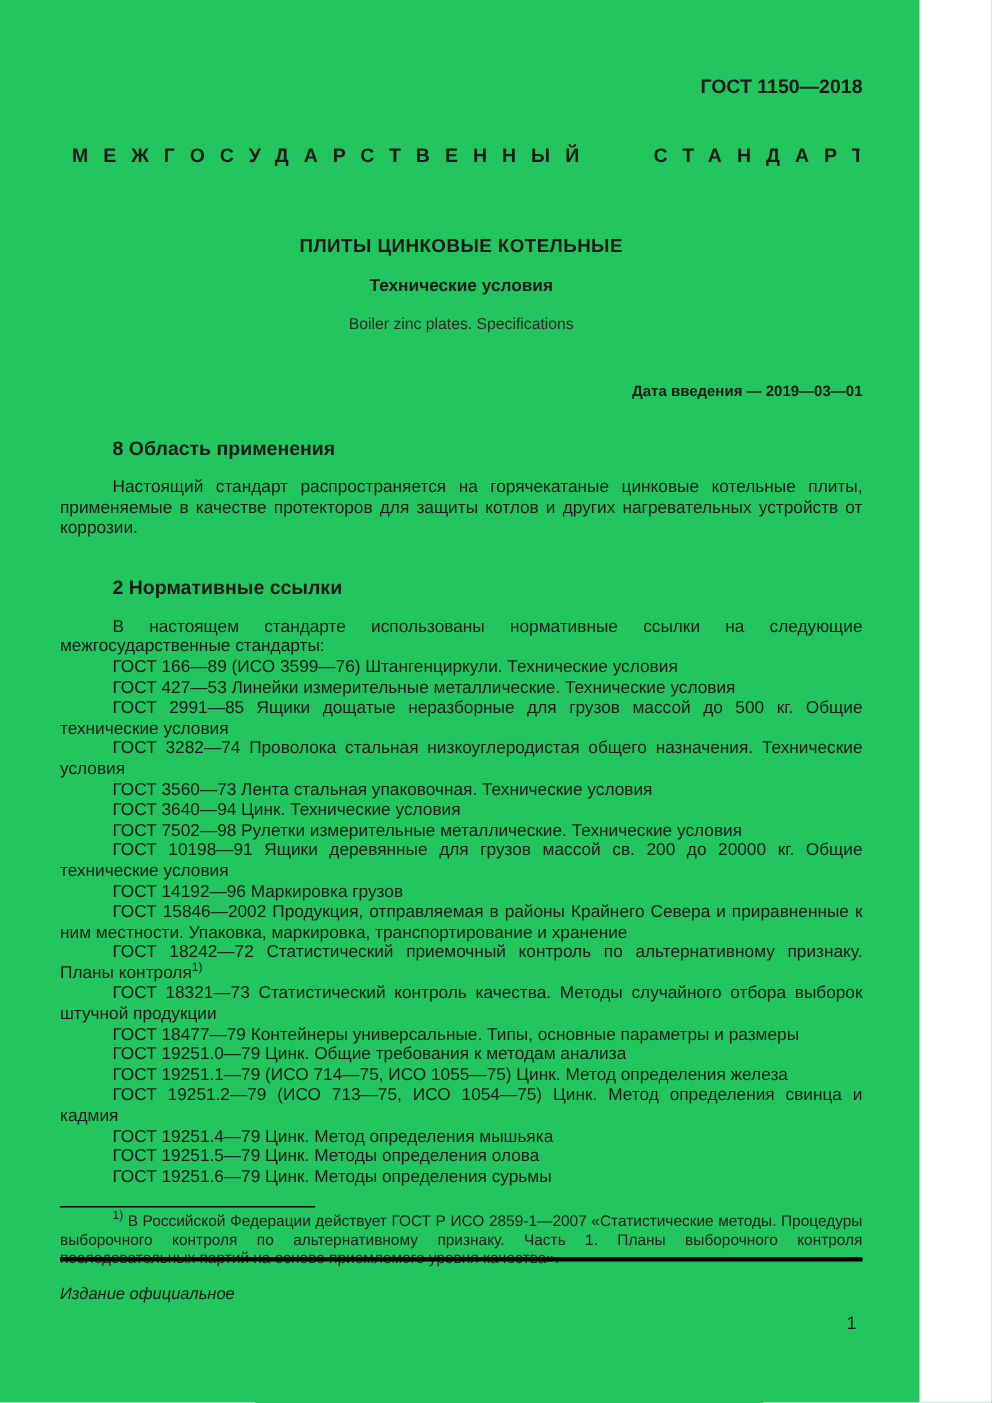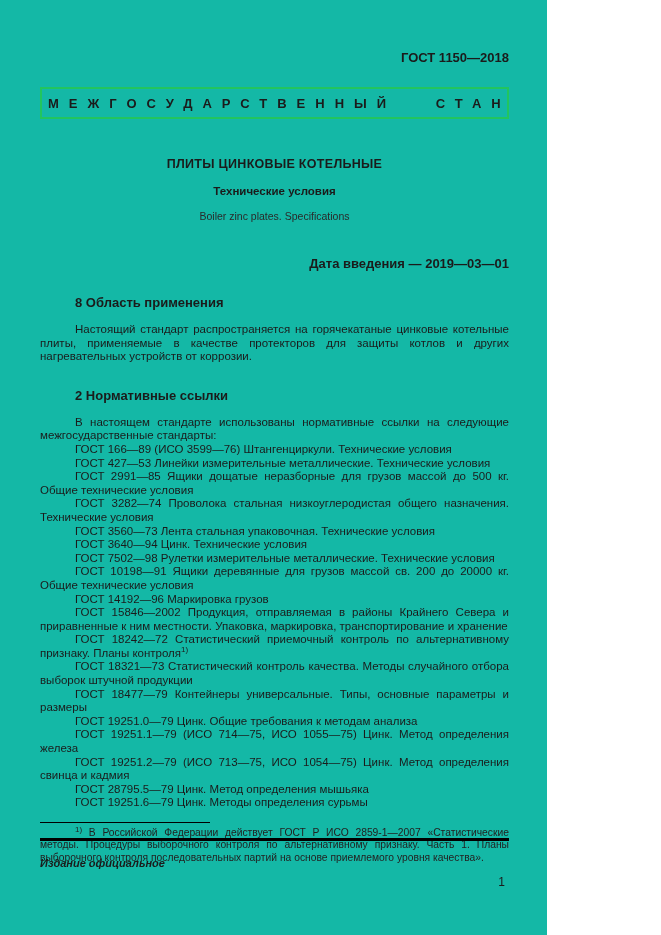--- a/index.html
+++ b/index.html
@@ -4,23 +4,23 @@
 <style>
   * { margin: 0; padding: 0; box-sizing: border-box; }
   html, body { background: #ffffff; }
   body {
     width: 661px; height: 935px;
     font-family: "Liberation Sans", sans-serif;
     color: #1b1b1b;
   }
   .page {
     position: relative;
-    width: 547px; height: 935px;
+    width: 613px; height: 935px;
     padding: 50px 38px 0 40px;
-    background: #14b8a6;
+    background: #22c55e;
     overflow: hidden;
   }
   .doc-number {
     text-align: right;
     font-weight: bold;
     font-size: 13px;
   }
   .banner {
     border: 2px solid #22c55e;
     margin-top: 22px;
@@ -33,21 +33,21 @@
     white-space: nowrap;
     overflow: hidden;
   }
   .title-block { margin-top: 38px; text-align: center; }
   .title    { font-weight: bold; font-size: 12.5px; letter-spacing: 0.3px; }
   .subtitle { font-weight: bold; font-size: 11.5px; margin-top: 14px; }
   .title-en { font-size: 10.5px; margin-top: 13px; color: #2a2a2a; }
   .date {
     text-align: right;
     font-weight: bold;
-    font-size: 13px;
+    font-size: 10px;
     margin-top: 34px;
   }
   .sec {
     font-size: 13px;
     font-weight: bold;
     padding-left: 35px;
     margin-top: 24px;
     margin-bottom: 13px;
   }
   .para {
@@ -73,21 +73,21 @@
   }
   .footer-rule {
     position: absolute;
     left: 40px; right: 38px; bottom: 94px;
     height: 3px;
     background: #000;
   }
   .edition {
     position: absolute;
     left: 40px; bottom: 66px;
-    font-weight: bold;
+    font-weight: normal;
     font-style: italic;
     font-size: 11px;
   }
   .page-number {
     position: absolute;
     right: 42px; bottom: 46px;
     font-size: 12px;
   }
 </style>
 </head>
@@ -145,22 +145,23 @@
 
       <p class="para"><span>ГОСТ 18477—79 Контейнеры универсальные. Типы, основные параметры и размеры</span><sup class="sup"></sup></p>
 
       <p class="para"><span>ГОСТ 19251.0—79 Цинк. Общие требования к методам анализа</span><sup class="sup"></sup></p>
 
       <p class="para"><span>ГОСТ 19251.1—79 (ИСО 714—75, ИСО 1055—75) Цинк. Метод определения железа</span><sup class="sup"></sup></p>
 
       <p class="para"><span>ГОСТ 19251.2—79 (ИСО 713—75, ИСО 1054—75) Цинк. Метод определения свинца и кадмия</span><sup class="sup"></sup></p>
 
 
-      <p class="para"><span>ГОСТ 28795.5—79 Цинк. Метод определения мышьяка</span><sup class="sup"></sup></p>
+      <p class="para"><span>ГОСТ 19251.4—79 Цинк. Метод определения мышьяка</span><sup class="sup"></sup></p>
 
+      <p class="para"><span>ГОСТ 19251.5—79 Цинк. Методы определения олова</span><sup class="sup"></sup></p>
 
       <p class="para"><span>ГОСТ 19251.6—79 Цинк. Методы определения сурьмы</span><sup class="sup"></sup></p>
     </div>
 
   <div class="footnote-area">
     <div class="footnote-rule"></div>
     <p class="footnote"><sup class="sup">1)</sup> <span>В Российской Федерации действует ГОСТ Р ИСО 2859-1—2007 «Статистические методы. Процедуры выборочного контроля по альтернативному признаку. Часть 1. Планы выборочного контроля последовательных партий на основе приемлемого уровня качества».</span></p>
   </div>
 
   <div class="footer-rule"></div>

